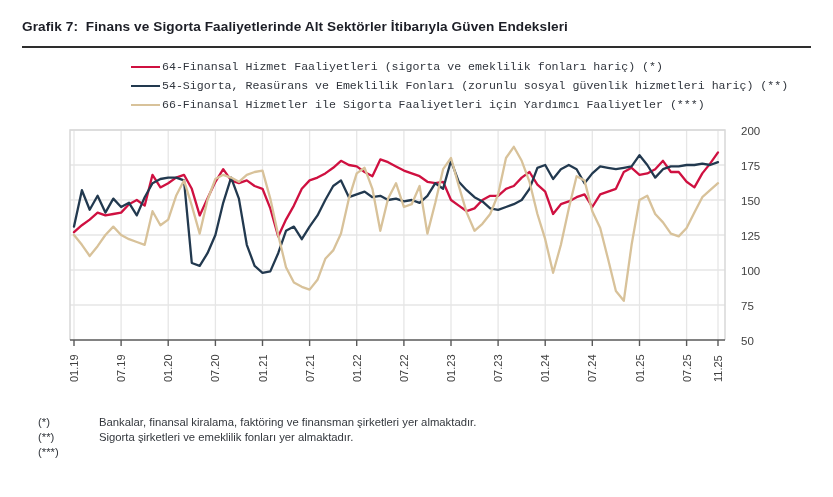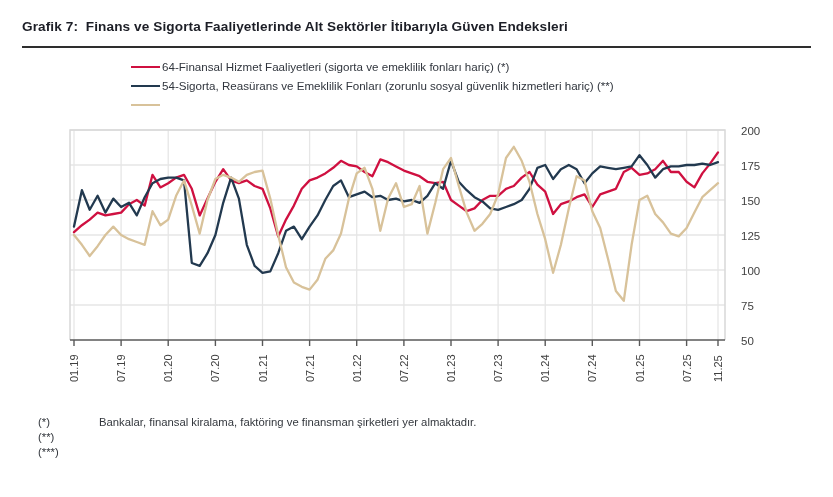--- a/index.html
+++ b/index.html
@@ -9,21 +9,21 @@
     margin-top:10px;
   }
   .title{
     position:absolute;left:22px;top:9px;width:790px;
     font-size:13.6px;font-weight:bold;color:#1c1e26;letter-spacing:.1px;white-space:pre;
   }
   .title-rule{position:absolute;left:22px;top:36px;width:789px;height:2px;background:#2e2e2e;}
   .legend{position:absolute;left:131px;top:47px;}
   .legend-row{display:flex;align-items:center;height:19px;}
   .legend-swatch{width:29px;height:0;border-top:2.6px solid #000;margin-right:2px;flex:0 0 auto;}
-  .legend-label{font-size:11.6px;color:#30353d;white-space:nowrap;}
+  .legend-label{font-size:11.6px;color:#30353d;white-space:nowrap;font-family:Liberation Mono, monospace;}
   #chart-svg{position:absolute;left:0;top:0;}
   .footnotes{position:absolute;left:38px;top:405px;}
   .fn-row{display:flex;font-size:11.3px;color:#33373d;line-height:15.2px;}
   .fn-marker{width:37px;flex:0 0 auto;}
   .fn-text{white-space:nowrap;padding-left:24px;}
 </style>
 </head>
 <body>
 
 <div id="stage">
@@ -35,20 +35,21 @@
     <div class="legend-row">
       <span class="legend-swatch" style="border-top-color:#cf1040;"></span>
       <span class="legend-label">64-Finansal Hizmet Faaliyetleri (sigorta ve emeklilik fonları hariç) (*)</span>
     </div>
     <div class="legend-row">
       <span class="legend-swatch" style="border-top-color:#22394f;"></span>
       <span class="legend-label">54-Sigorta, Reasürans ve Emeklilik Fonları (zorunlu sosyal güvenlik hizmetleri hariç) (**)</span>
     </div>
     <div class="legend-row">
       <span class="legend-swatch" style="border-top-color:#d8c29a;"></span>
+      <span class="legend-label">66-Finansal Hizmetler ile Sigorta Faaliyetleri için Yardımcı Faaliyetler (***)</span>
     </div>
   </div>
 
   <svg id="chart-svg" width="833" height="497">
       <line x1="70" x2="725" y1="120.0" y2="120.0" stroke="#e6e6e6" stroke-width="1.3"></line>
       <line x1="70" x2="725" y1="155.0" y2="155.0" stroke="#e6e6e6" stroke-width="1.3"></line>
       <line x1="70" x2="725" y1="190.0" y2="190.0" stroke="#e6e6e6" stroke-width="1.3"></line>
       <line x1="70" x2="725" y1="225.0" y2="225.0" stroke="#e6e6e6" stroke-width="1.3"></line>
       <line x1="70" x2="725" y1="260.0" y2="260.0" stroke="#e6e6e6" stroke-width="1.3"></line>
       <line x1="70" x2="725" y1="295.0" y2="295.0" stroke="#e6e6e6" stroke-width="1.3"></line>
@@ -111,19 +112,20 @@
       <text x="741" y="334.5" font-size="11.5" fill="#3f3f3f" font-family="Liberation Sans, sans-serif">50</text>
     </svg>
 
   <div class="footnotes">
     <div class="fn-row">
       <span class="fn-marker">(*)</span>
       <span class="fn-text">Bankalar, finansal kiralama, faktöring ve finansman şirketleri yer almaktadır.</span>
     </div>
     <div class="fn-row">
       <span class="fn-marker">(**)</span>
+      <span class="fn-text">Sigorta şirketleri ve emeklilik fonları yer almaktadır.</span>
     </div>
     <div class="fn-row">
       <span class="fn-marker">(***)</span>
     </div>
   </div>
 
 </div>
 
 </body></html>

